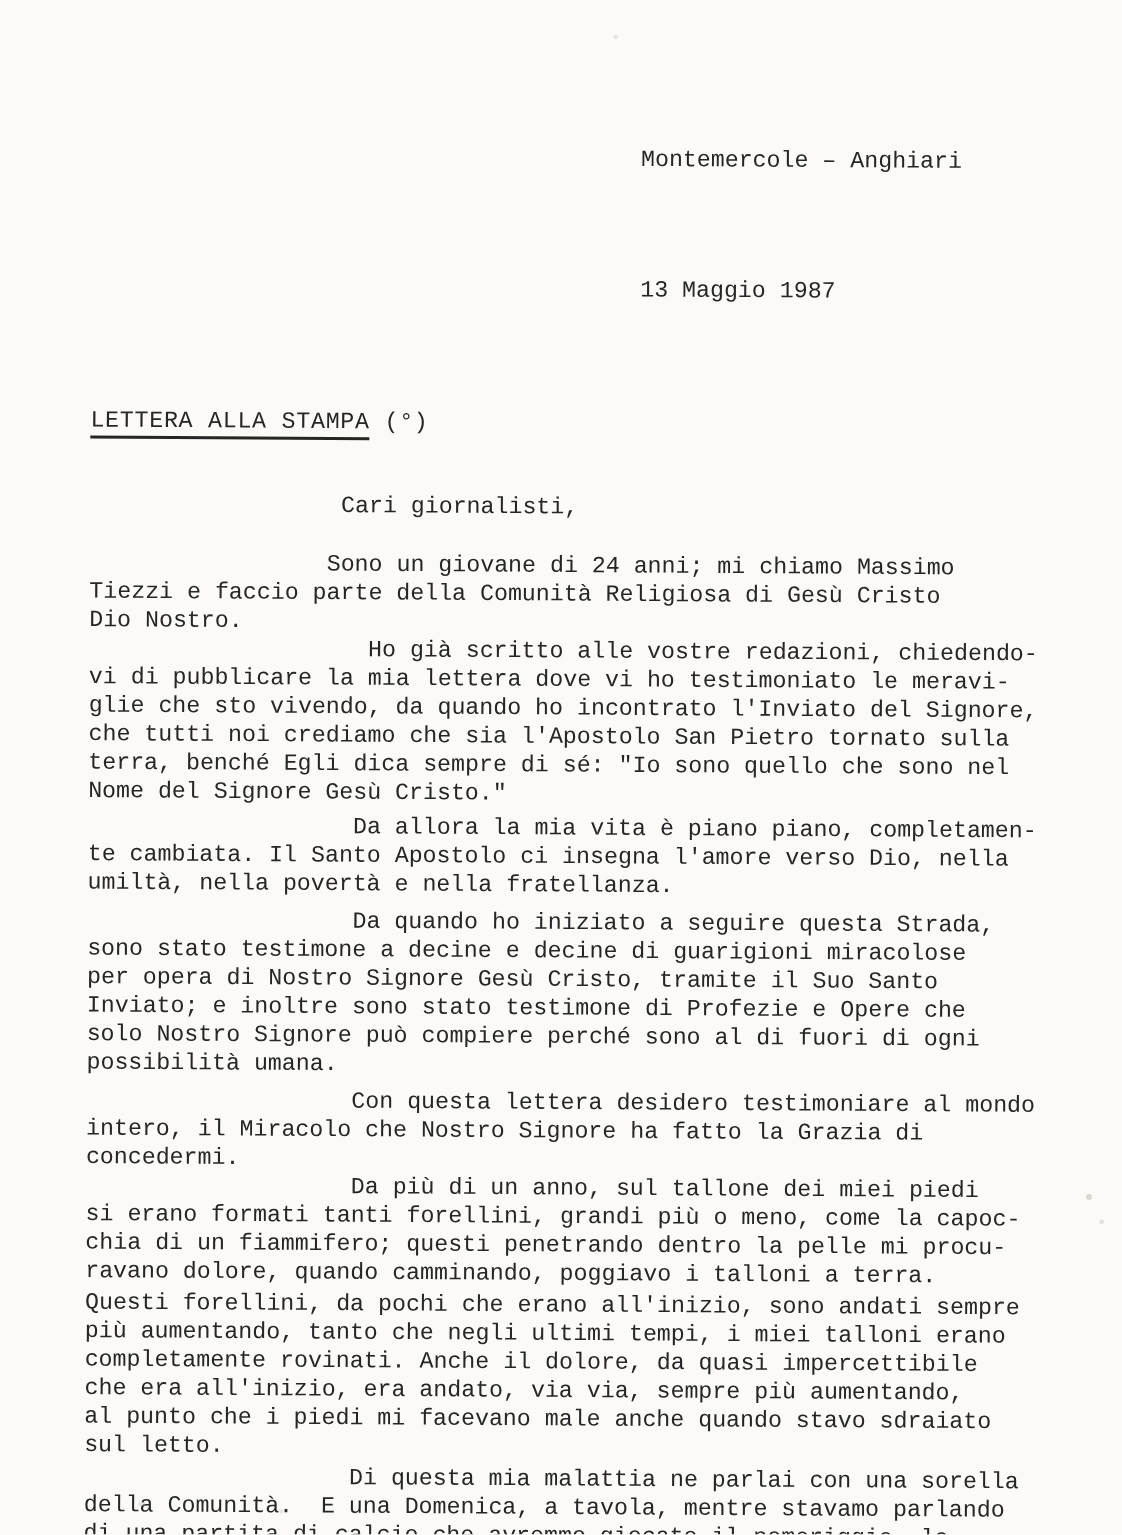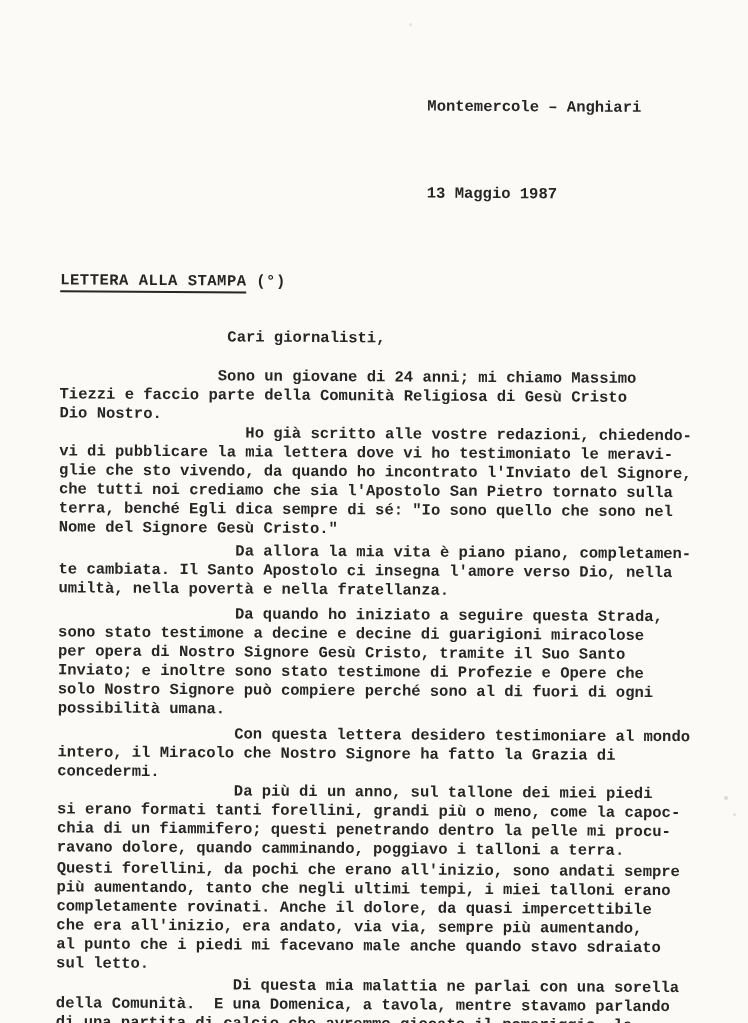--- a/index.html
+++ b/index.html
@@ -7,21 +7,21 @@
     padding: 0;
     background: #fbfaf7;
   }
   .page {
     position: relative;
     width: 748px;
     height: 1023px;
     background: #fbfaf7;
     overflow: hidden;
     font-family: "Liberation Mono", "DejaVu Sans Mono", monospace;
-    font-weight: 700;
+    font-weight: 400;
     font-size: 15.5px;
     line-height: 19px;
     color: #262626;
   }
   .content {
     position: absolute;
     top: 0; left: 0; right: 0;
     transform: rotate(0.35deg);
     transform-origin: 0 0;
   }

